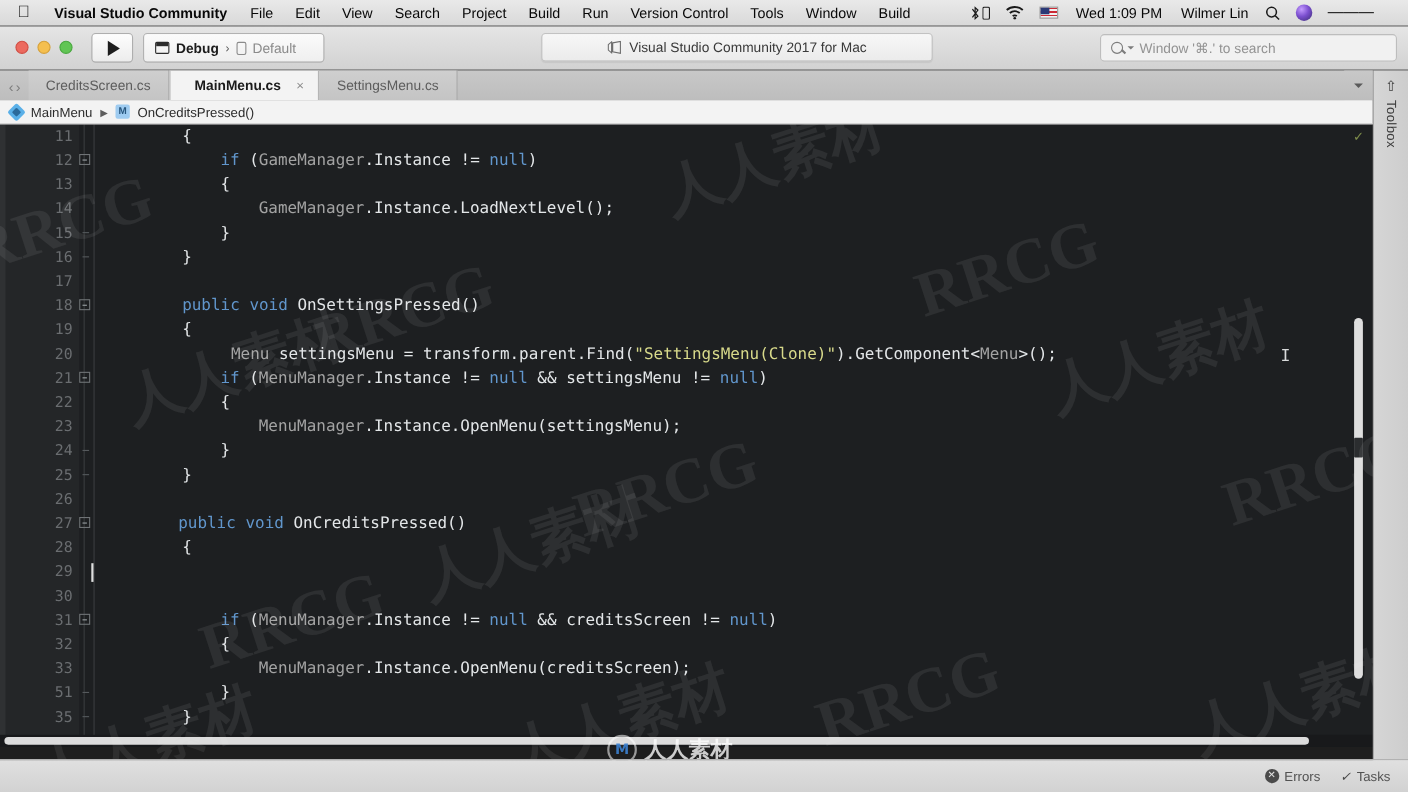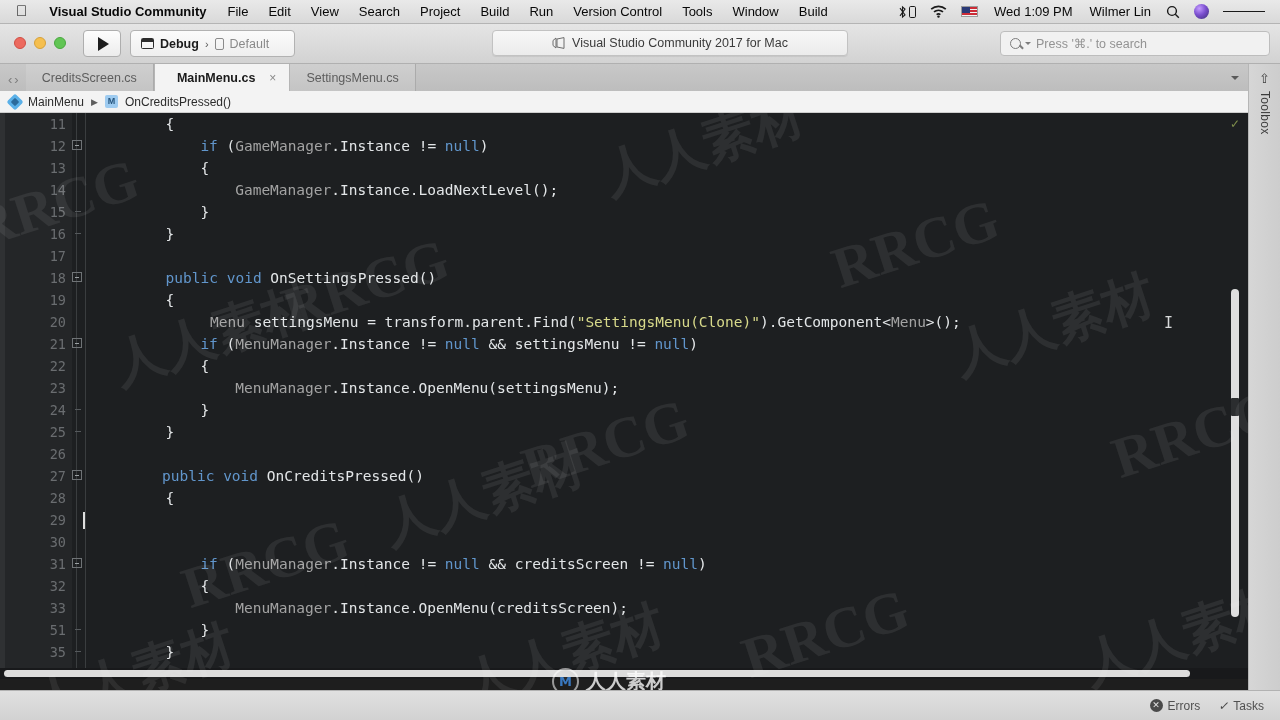--- a/index.html
+++ b/index.html
@@ -19,21 +19,21 @@
     display: flex; align-items: center;
     font-size: 13px; color: #080808;
     z-index: 40;
   }
   .mb-apple {
     padding: 0 11px 0 16px; font-size: 15px; line-height: 1;
     position: relative; top: -1px;
   }
   .mb-app-title { font-weight: bold; font-size: 13px; padding: 0 11px; }
   .mb-item { padding: 0 10px; font-size: 13px; white-space: nowrap; }
-  .mb-right { margin-left: auto; display: flex; align-items: center; padding-right: 8px; }
+  .mb-right { margin-left: auto; display: flex; align-items: center; padding-right: 24px; }
   .mb-right .mb-ico { padding: 0 7px; font-size: 13px; display: flex; align-items: center; }
   .mb-clock { padding: 0 9px; font-size: 13px; white-space: nowrap; }
   .mb-user { padding: 0 8px; font-size: 13px; white-space: nowrap; }
   .flag {
     width: 17px; height: 11px; display: inline-block;
     background:
       repeating-linear-gradient(to bottom, #cc2b36 0 1.6px, #f2f2f2 1.6px 3.2px);
     position: relative; border: 1px solid #9b9b9b;
   }
   .flag:before {
@@ -396,21 +396,21 @@
         <svg width="13" height="12" viewBox="0 0 13 12">
             <path d="M1 3.5 L4 1 L4 11 L1 8.5 Z M5 2 L12 0.6 L12 11.4 L5 10 Z" fill="none" stroke="#6d6d6d" stroke-width="1"></path>
           </svg>
       </span>
       <span>Visual Studio Community 2017 for Mac</span>
     </div>
 
     <div class="search-box">
       <span class="mag"></span>
       <span class="mag-caret"></span>
-      <span class="sp">Press '⌘.' to search</span>
+      <span class="sp">Window '⌘.' to search</span>
     </div>
   </div>
 
   <div class="tabstrip">
     <div class="navarrows">
       <span>‹</span>
       <span>›</span>
     </div>
     <div class="tab">
       <span>CreditsScreen.cs</span>

